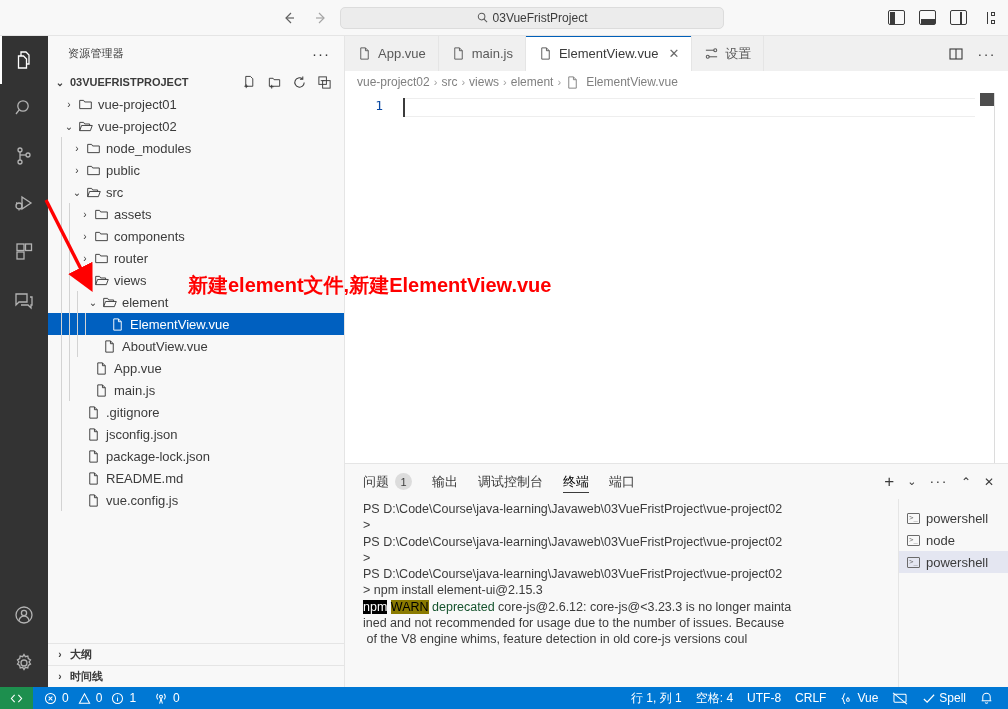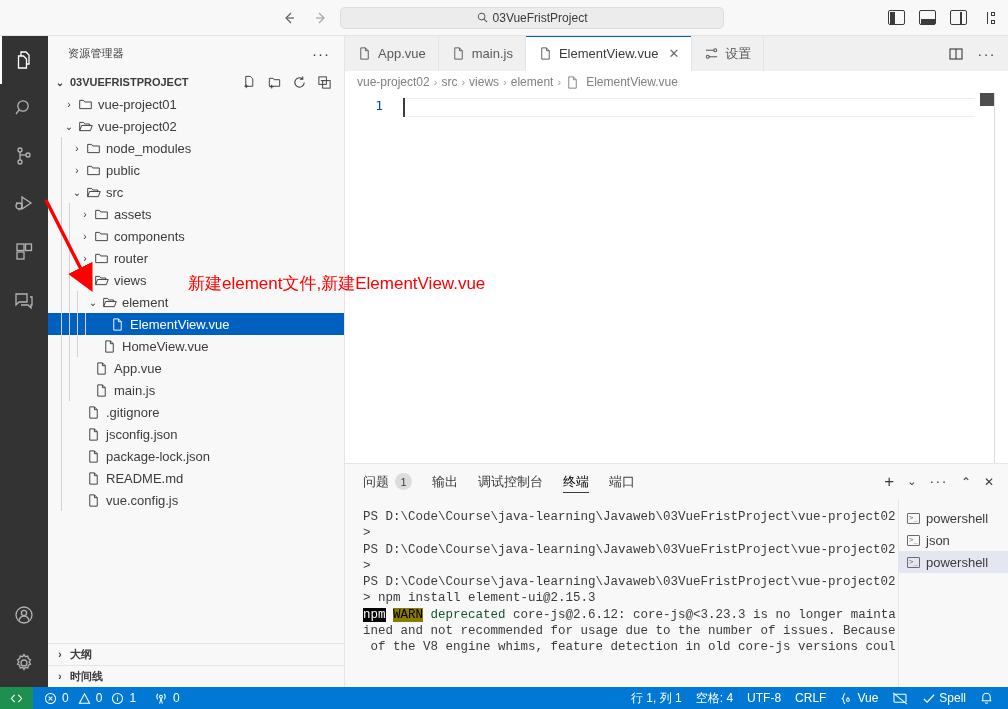--- a/index.html
+++ b/index.html
@@ -104,44 +104,44 @@
      position:relative; }
   .ptab.active { color:#000; }
   .ptab.active::after { content:""; position:absolute; left:0; right:0; bottom:6px; height:1px; background:#3b3b3b; }
   .badge { background:#dcdcdc; color:#3b3b3b; border-radius:9px; min-width:17px; height:17px;
      display:inline-flex; align-items:center; justify-content:center; font-size:11px; padding:0 5px; }
   .panel-actions { margin-left:auto; display:flex; align-items:center; gap:13px; padding-right:14px;
      color:#3b3b3b; font-size:14px; }
   .panel-body { flex:1; display:flex; min-height:0; }
   .termwrap { flex:1; padding-left:18px; padding-top:2px; overflow:hidden; min-width:0; }
   .term {
-    font-family:Liberation Mono, monospace; font-size:12.5px; line-height:16.3px;
-    color:#3b3b3b; white-space:pre;margin-top:8px;
+    font-family:Liberation Sans, sans-serif; font-size:12.5px; line-height:16.3px;
+    color:#3b3b3b; white-space:pre;
   }
   .hl-npm { background:#000000; color:#ffffff; }
   .hl-warn { background:#8a7a00; color:#000000; }
   .hl-dep { color:#14532d; }
   .termlist { width:110px; flex:0 0 110px; border-left:1px solid #e5e5e5; padding-top:8px; }
   .tl-item { height:22px; display:flex; align-items:center; gap:6px; padding-left:8px; font-size:13px; color:#3b3b3b; }
   .tl-item.active { background:#e4e6f1; }
   .tl-ico { width:13px; height:11px; border:1.2px solid #6a6a6a; border-radius:1px;
      font-size:7px; display:flex; align-items:center; justify-content:center;
      font-family:"DejaVu Sans Mono", monospace; color:#6a6a6a; }
 
   
   .statusbar { height:22px; flex:0 0 22px; background:#0078d4; color:#ffffff;
      display:flex; align-items:center; font-size:12px; }
   .sb-remote { background:#1d8f4e; height:22px; display:flex; align-items:center; padding:0 9px; }
   .sb-item { display:flex; align-items:center; gap:3px; padding:0 7px; height:22px; }
   .sb-right { margin-left:auto; display:flex; align-items:center; padding-right:8px; }
 
   
   .annot {
-    position:absolute; left:188px; top:272px; color:#ff0000; font-weight:normal;
-    font-size:17px; font-family:"Liberation Sans", sans-serif; white-space:nowrap; z-index:40;
+    position:absolute; left:188px; top:272px; color:#ff0000; font-weight:bold;
+    font-size:20px; font-family:"Liberation Sans", sans-serif; white-space:nowrap; z-index:40;
   }
   .arrow-svg { position:absolute; left:40px; top:195px; z-index:39; pointer-events:none; }
   svg { display:block; }
 </style>
 </head>
 <body>
 
 <div class="app">
 
   <div class="titlebar">
@@ -463,21 +463,21 @@
               <span class="guide" style="margin-left: 7px;"></span>
             </span>
             <span style="width: 38px; flex: 0 0 auto;"></span>
             <span class="twisty">&nbsp;</span>
             <span class="ic">
               <svg width="15" height="15" viewBox="0 0 16 16" fill="none" stroke="currentColor" stroke-width="1">
                 <path d="M4 2 h5 l3 3 v9 h-8 z"></path>
                 <path d="M9 2 v3 h3"></path>
               </svg>
             </span>
-            <span class="lbl">HomeView.vue</span>
+            <span class="lbl">AboutView.vue</span>
           </div>
           <div class="row">
             <span class="guides">
               <span class="guide" style="margin-left: 13px;"></span>
               <span class="guide" style="margin-left: 7px;"></span>
             </span>
             <span style="width: 30px; flex: 0 0 auto;"></span>
             <span class="twisty">&nbsp;</span>
             <span class="ic">
               <svg width="15" height="15" viewBox="0 0 16 16" fill="none" stroke="currentColor" stroke-width="1">
@@ -697,21 +697,21 @@
           <div class="termwrap">
             <div class="term" id="term"><div><span>PS D:\Code\Course\java-learning\Javaweb\03VueFristProject\vue-project02</span></div><div><span>&gt;</span></div><div><span>PS D:\Code\Course\java-learning\Javaweb\03VueFristProject\vue-project02</span></div><div><span>&gt;</span></div><div><span>PS D:\Code\Course\java-learning\Javaweb\03VueFristProject\vue-project02</span></div><div><span>&gt; npm install element-ui@2.15.3</span></div><div><span class="hl-npm">npm</span><span> </span><span class="hl-warn">WARN</span><span> </span><span class="hl-dep">deprecated</span><span> core-js@2.6.12: core-js@&lt;3.23.3 is no longer mainta</span></div><div><span>ined and not recommended for usage due to the number of issues. Because</span></div><div><span> of the V8 engine whims, feature detection in old core-js versions coul</span></div></div>
           </div>
           <div class="termlist" id="termlist">
               <div class="tl-item">
                 <span class="tl-ico">&gt;_</span>
                 <span>powershell</span>
               </div>
               <div class="tl-item">
                 <span class="tl-ico">&gt;_</span>
-                <span>json</span>
+                <span>node</span>
               </div>
               <div class="tl-item active">
                 <span class="tl-ico">&gt;_</span>
                 <span>powershell</span>
               </div>
             </div>
         </div>
       </div>
     </div>
   </div>

